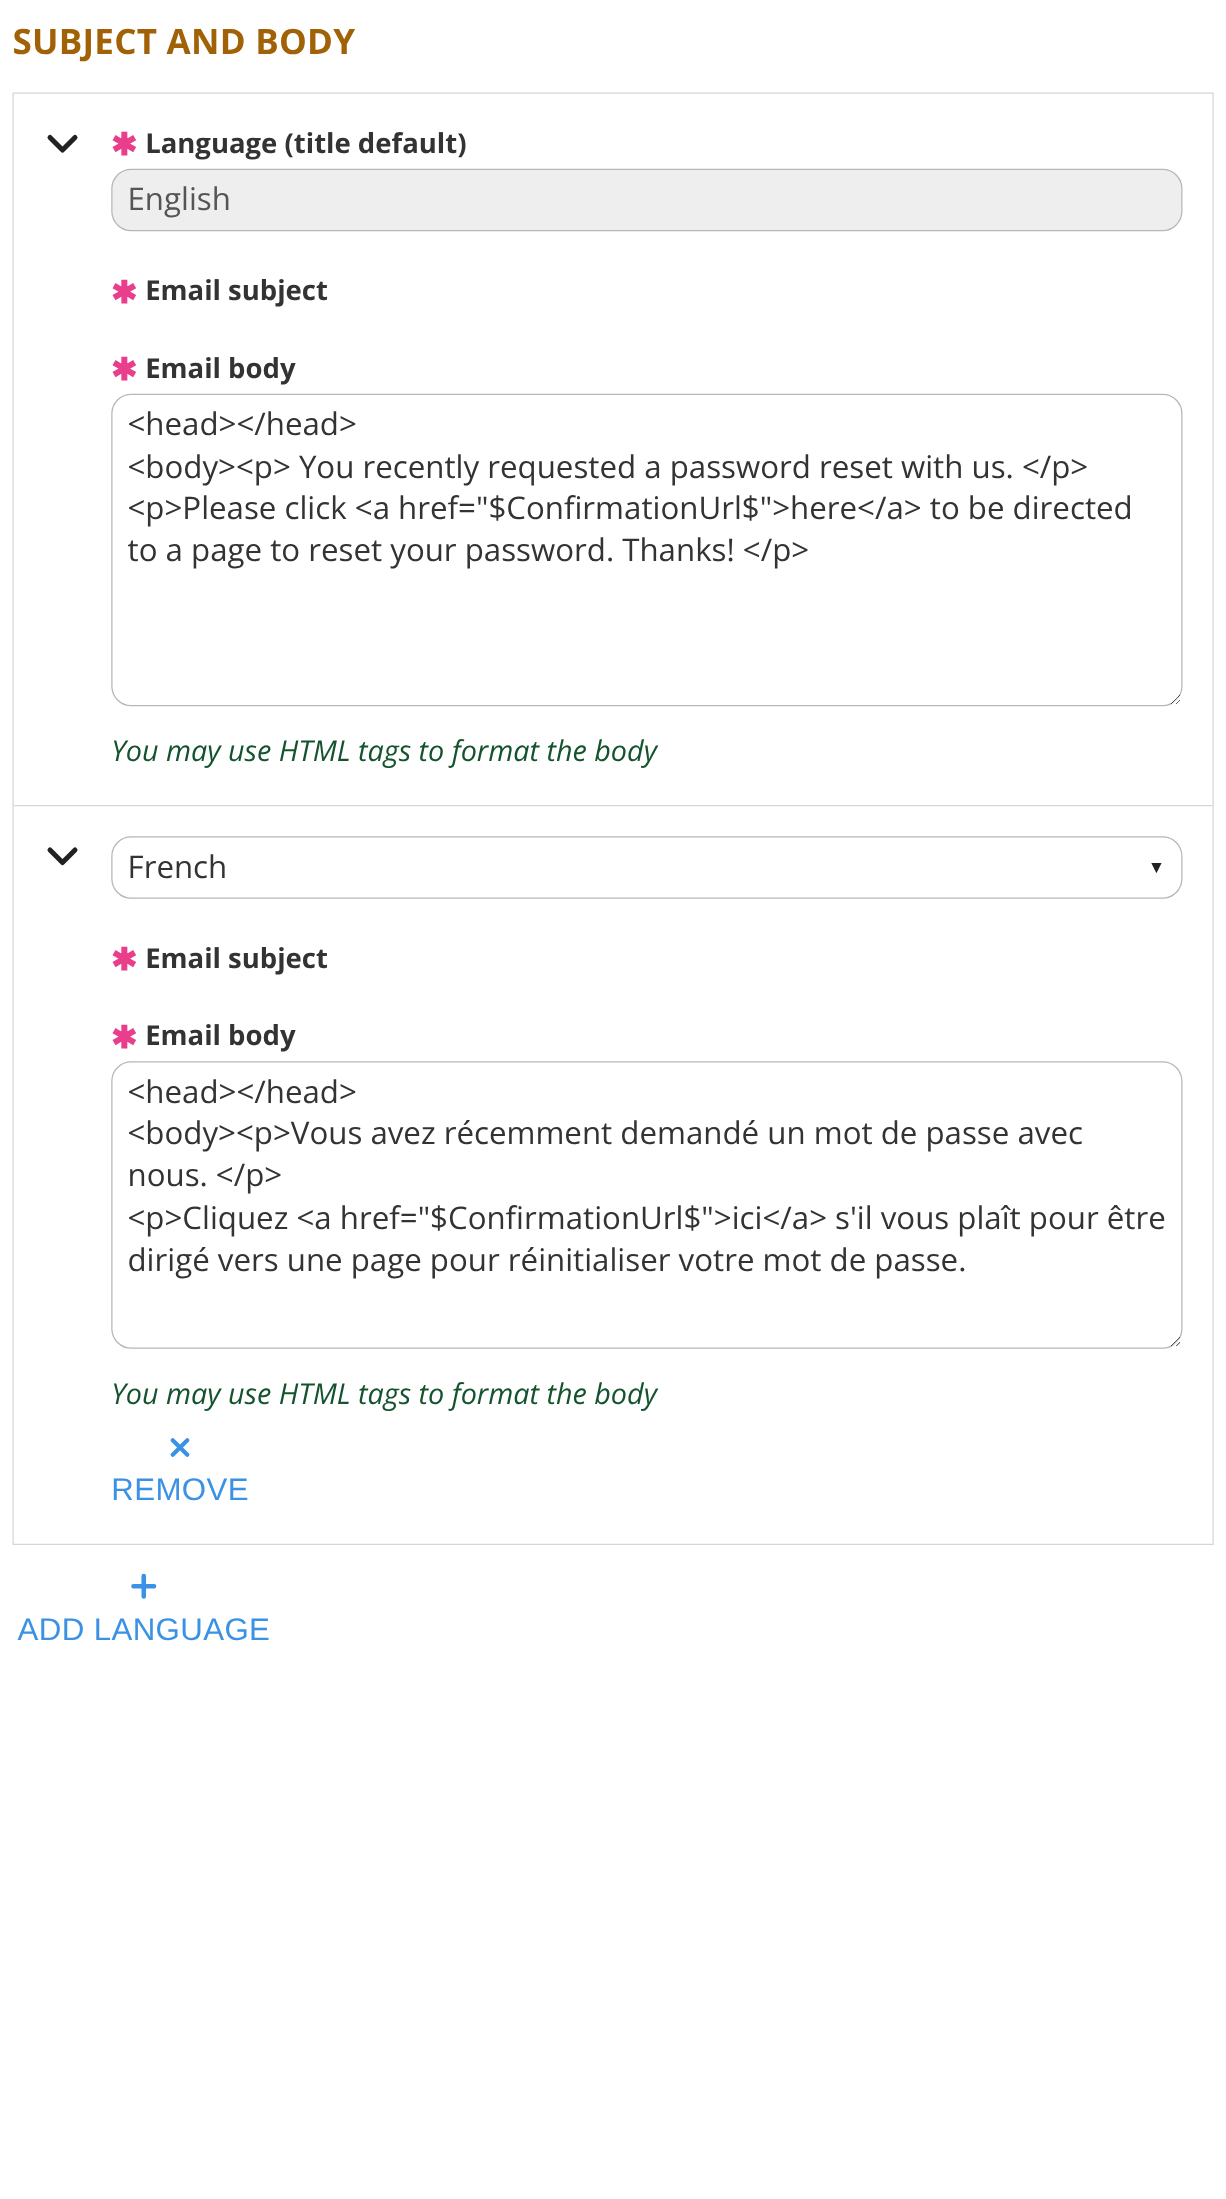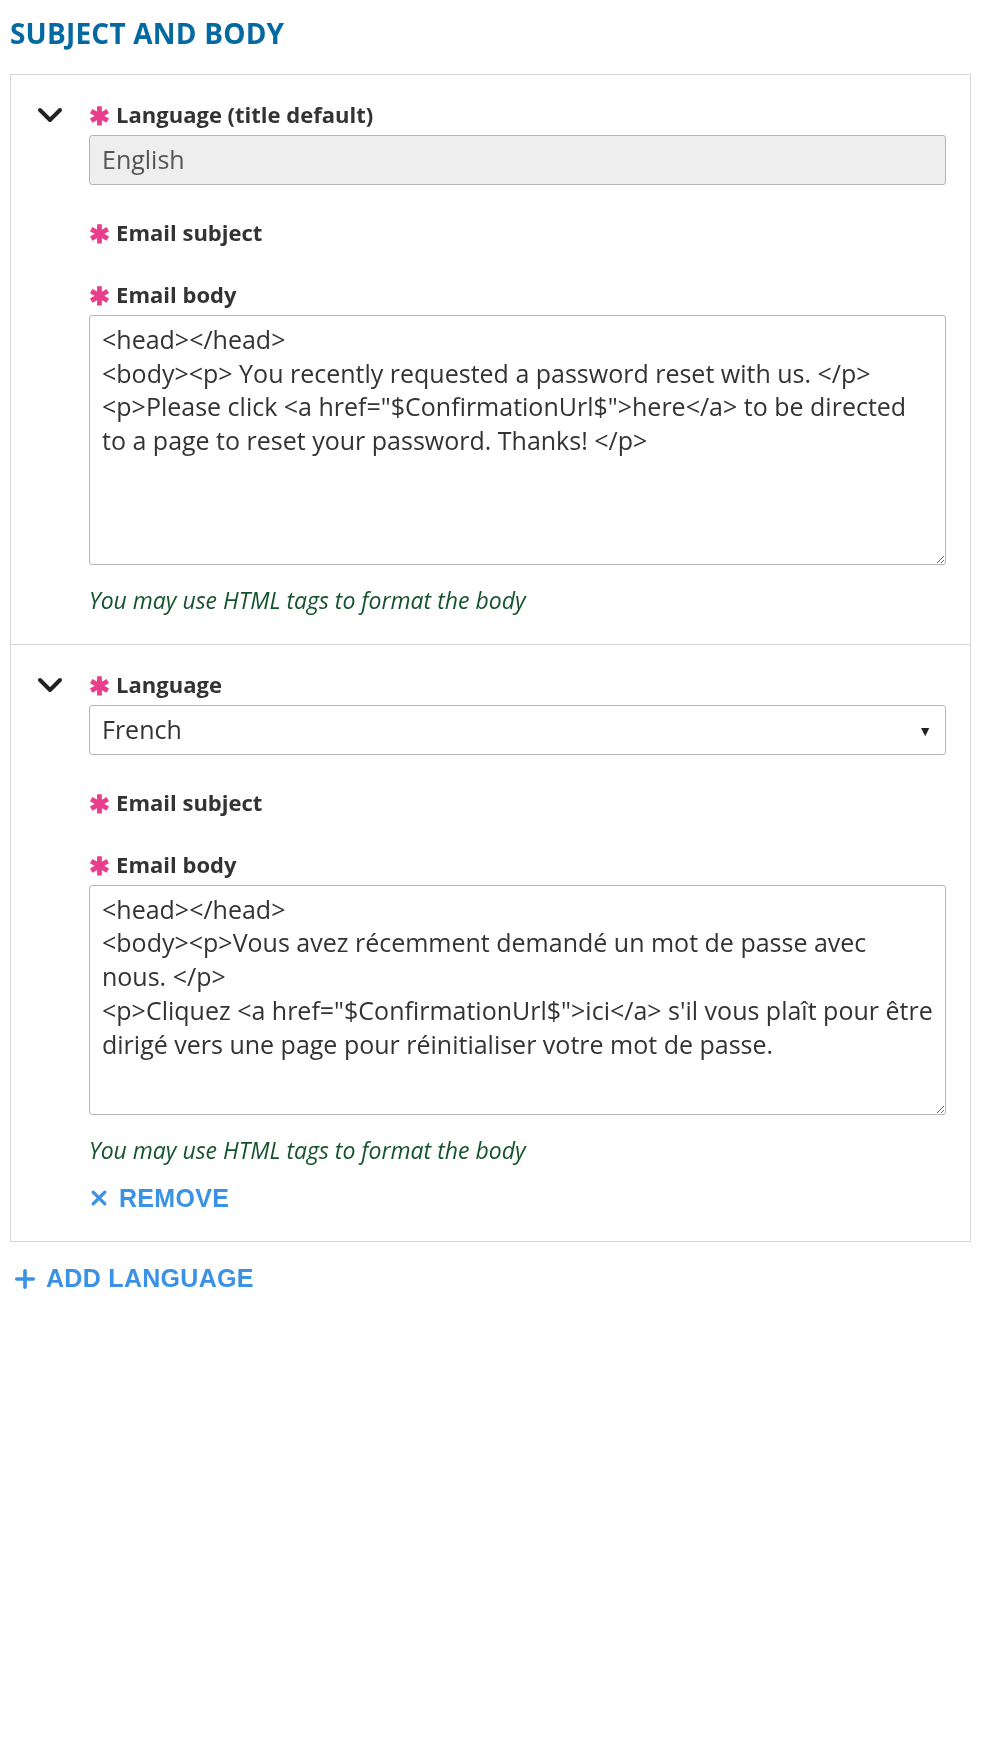--- a/index.html
+++ b/index.html
@@ -6,21 +6,21 @@
     body {
       font-family: "Open Sans", "Segoe UI", Arial, sans-serif;
       background: #ffffff;
       padding: 14px 10px;
       width: 981px;
       color: #333;
     }
     .section-title {
       font-size: 28px;
       font-weight: 700;
-      color: #0369a1;
+      color: #a16207;
       margin-bottom: 22px;
       letter-spacing: 0.2px;
     }
     .panel {
       border: 1px solid #d6d6d6;
     }
     .block {
       padding: 24px 24px 28px 24px;
     }
     .block + .block {
@@ -60,21 +60,21 @@
       font-size: 22px;
       font-weight: 700;
       color: #333;
     }
     input[type=text], textarea, select, .disabled-input {
       width: 100%;
       font-family: inherit;
       font-size: 25px;
       color: #333;
       border: 1px solid #b6b6b6;
-      border-radius: 3px;
+      border-radius: 16px;
       padding: 7px 12px;
       background: #fff;
       line-height: 1.35;
     }
     .disabled-input {
       background: #eeeeee;
       color: #555;
     }
     textarea {
       resize: both;
@@ -105,26 +105,27 @@
       font-size: 23px;
       color: #14532d;
       margin-top: 14px;
     }
     .link-btn {
       display: inline-flex;
       align-items: center;
       gap: 10px;
       color: #3b92e4;
       font-size: 25px;
-      font-weight: 700;
+      font-weight: 400;
       letter-spacing: 0.3px;
       background: none;
       border: none;
       cursor: pointer;
       padding: 0;
+      flex-direction: column;
     }
     .link-btn .icon {
       display: inline-flex;
       align-items: center;
     }
     .remove-btn { margin-top: 18px; }
     .add-lang {
       margin-top: 22px;
       padding-left: 4px;
     }
@@ -182,24 +183,20 @@
       <div class="chevron-col">
         <span class="chevron-icon">
           <svg width="30" height="30" viewBox="0 0 24 24">
               <path d="M4 8 L12 16 L20 8" stroke="#222" stroke-width="3.2" fill="none" stroke-linecap="round" stroke-linejoin="round"></path>
             </svg>
         </span>
       </div>
       <div class="content-col">
 
         <div class="field-group">
-          <div class="label-line">
-            <span class="asterisk">✱</span>
-            <span class="label-text">Language</span>
-          </div>
           <div class="select-wrap">
             <select>
               <option>French</option>
             </select>
             <span class="select-caret">▼</span>
           </div>
         </div>
 
         <div class="field-group">
           <div class="label-line">

